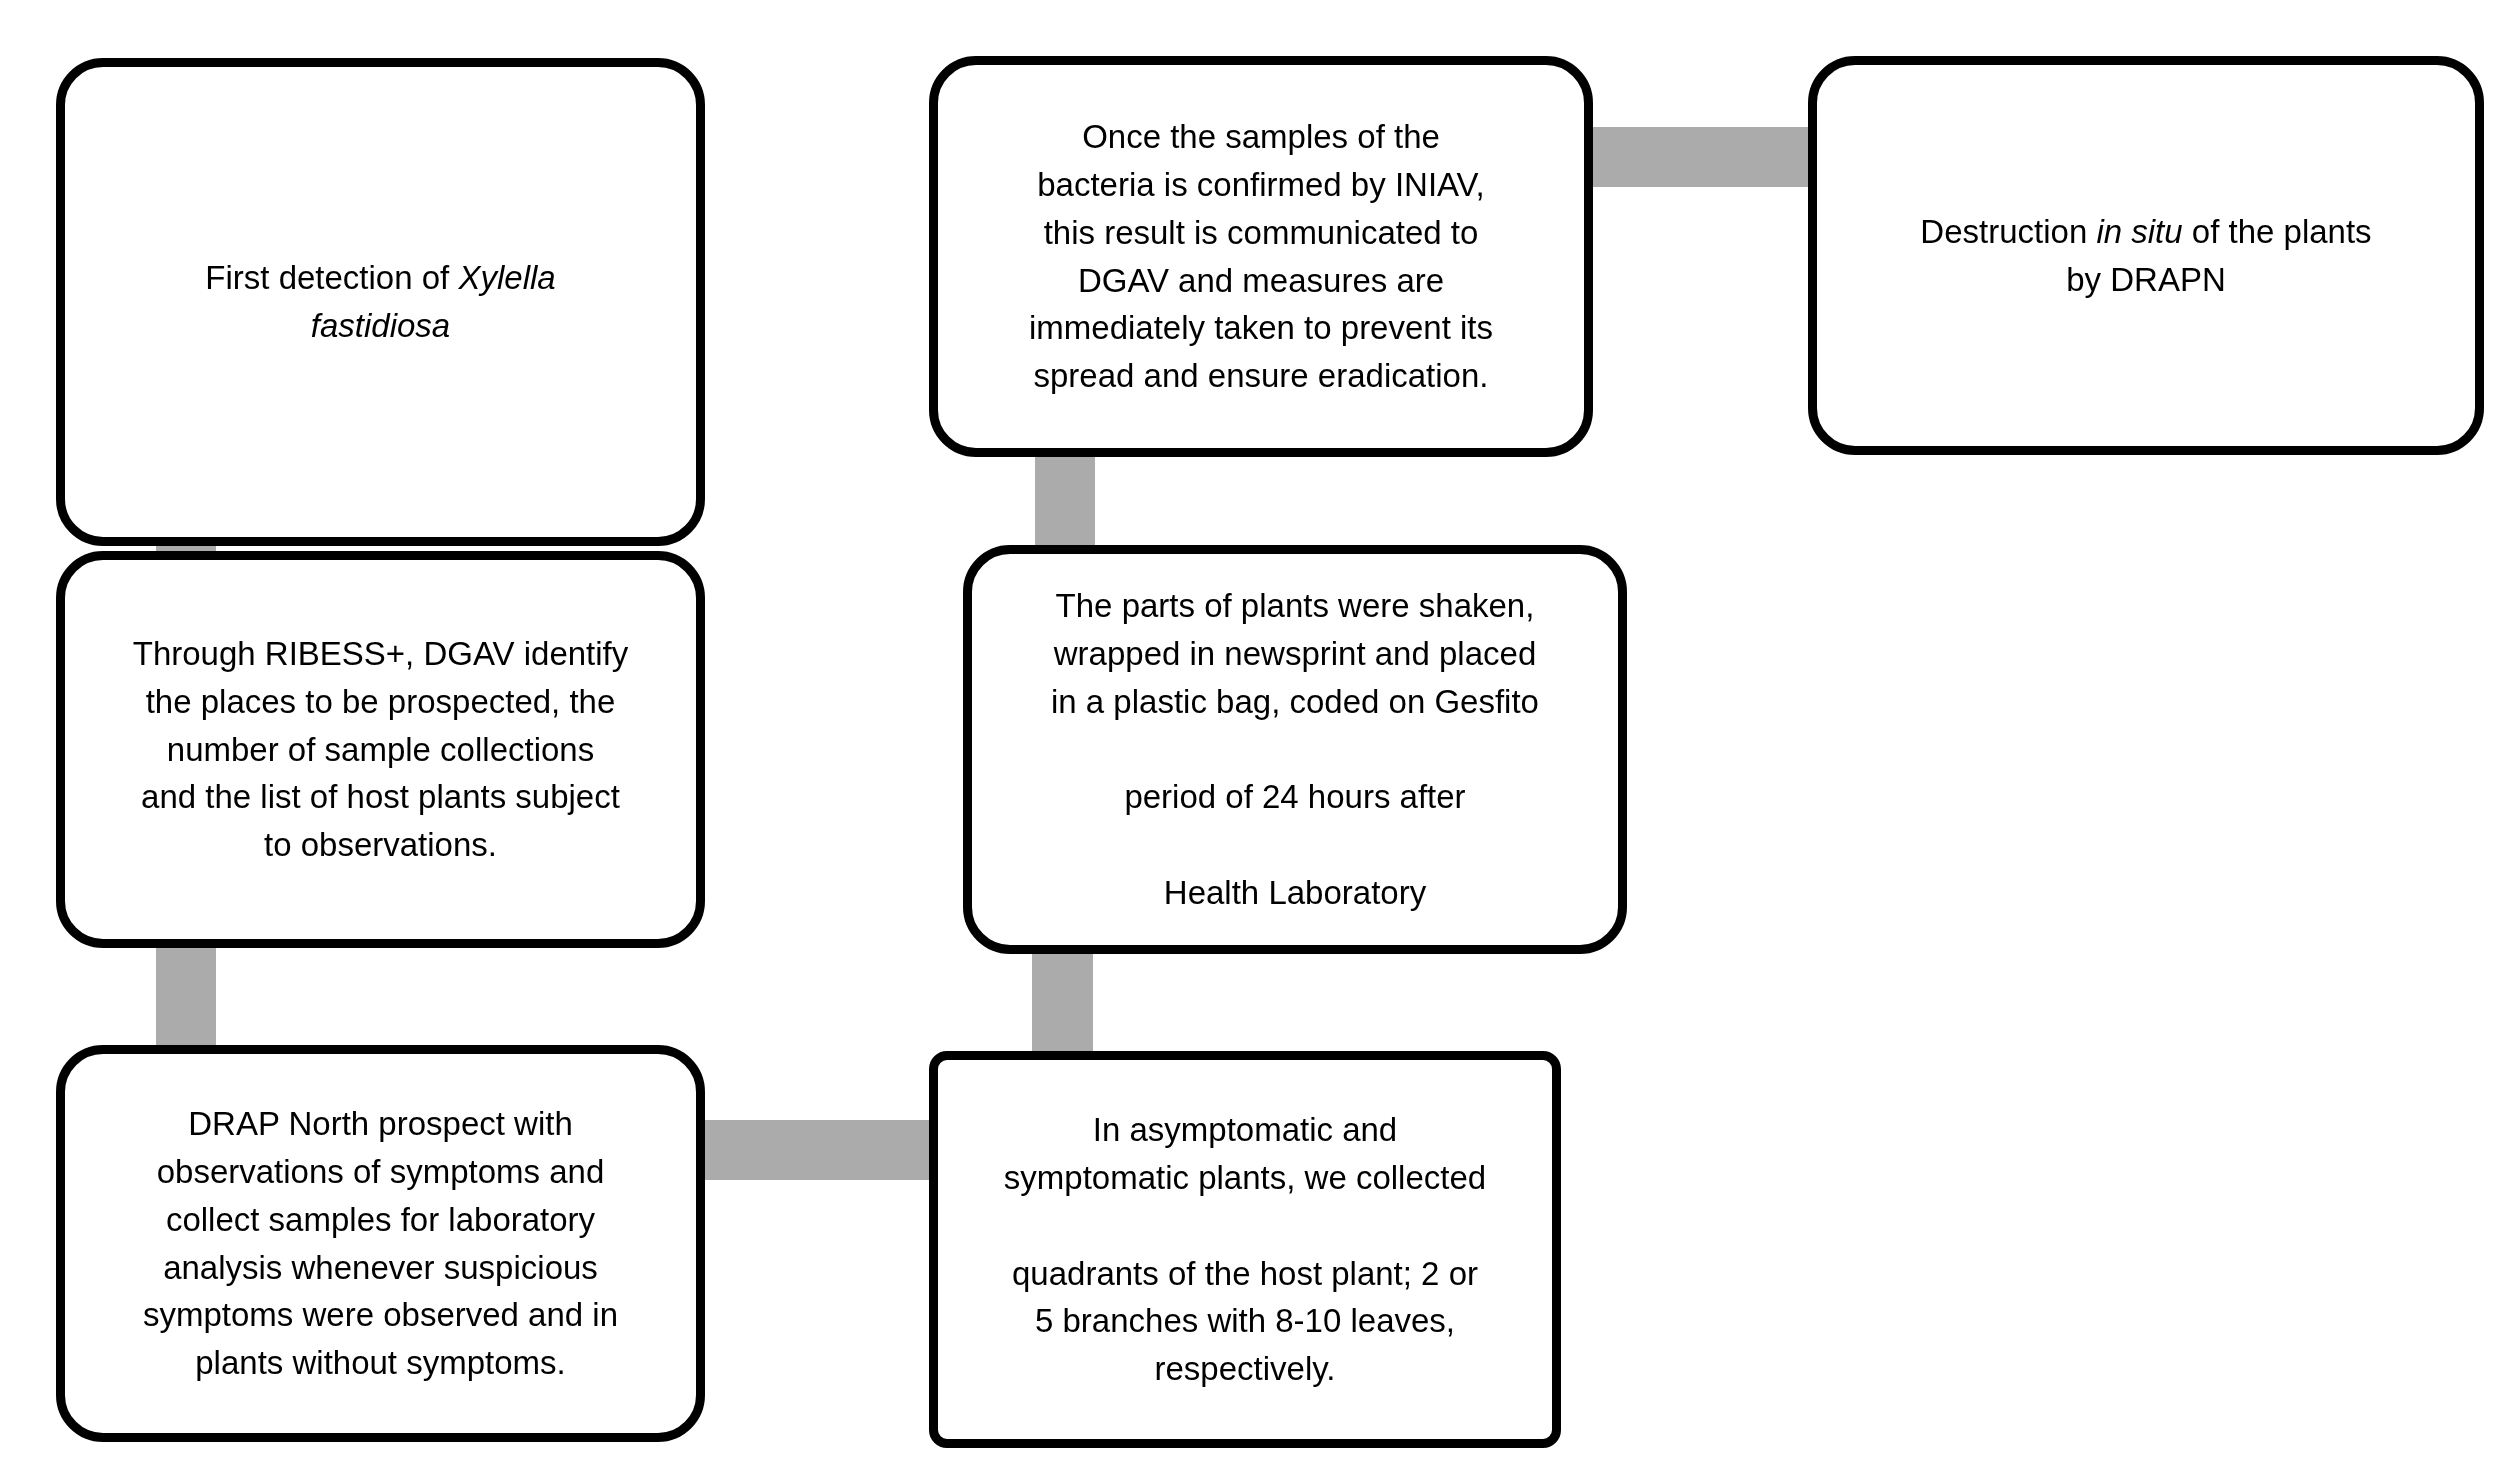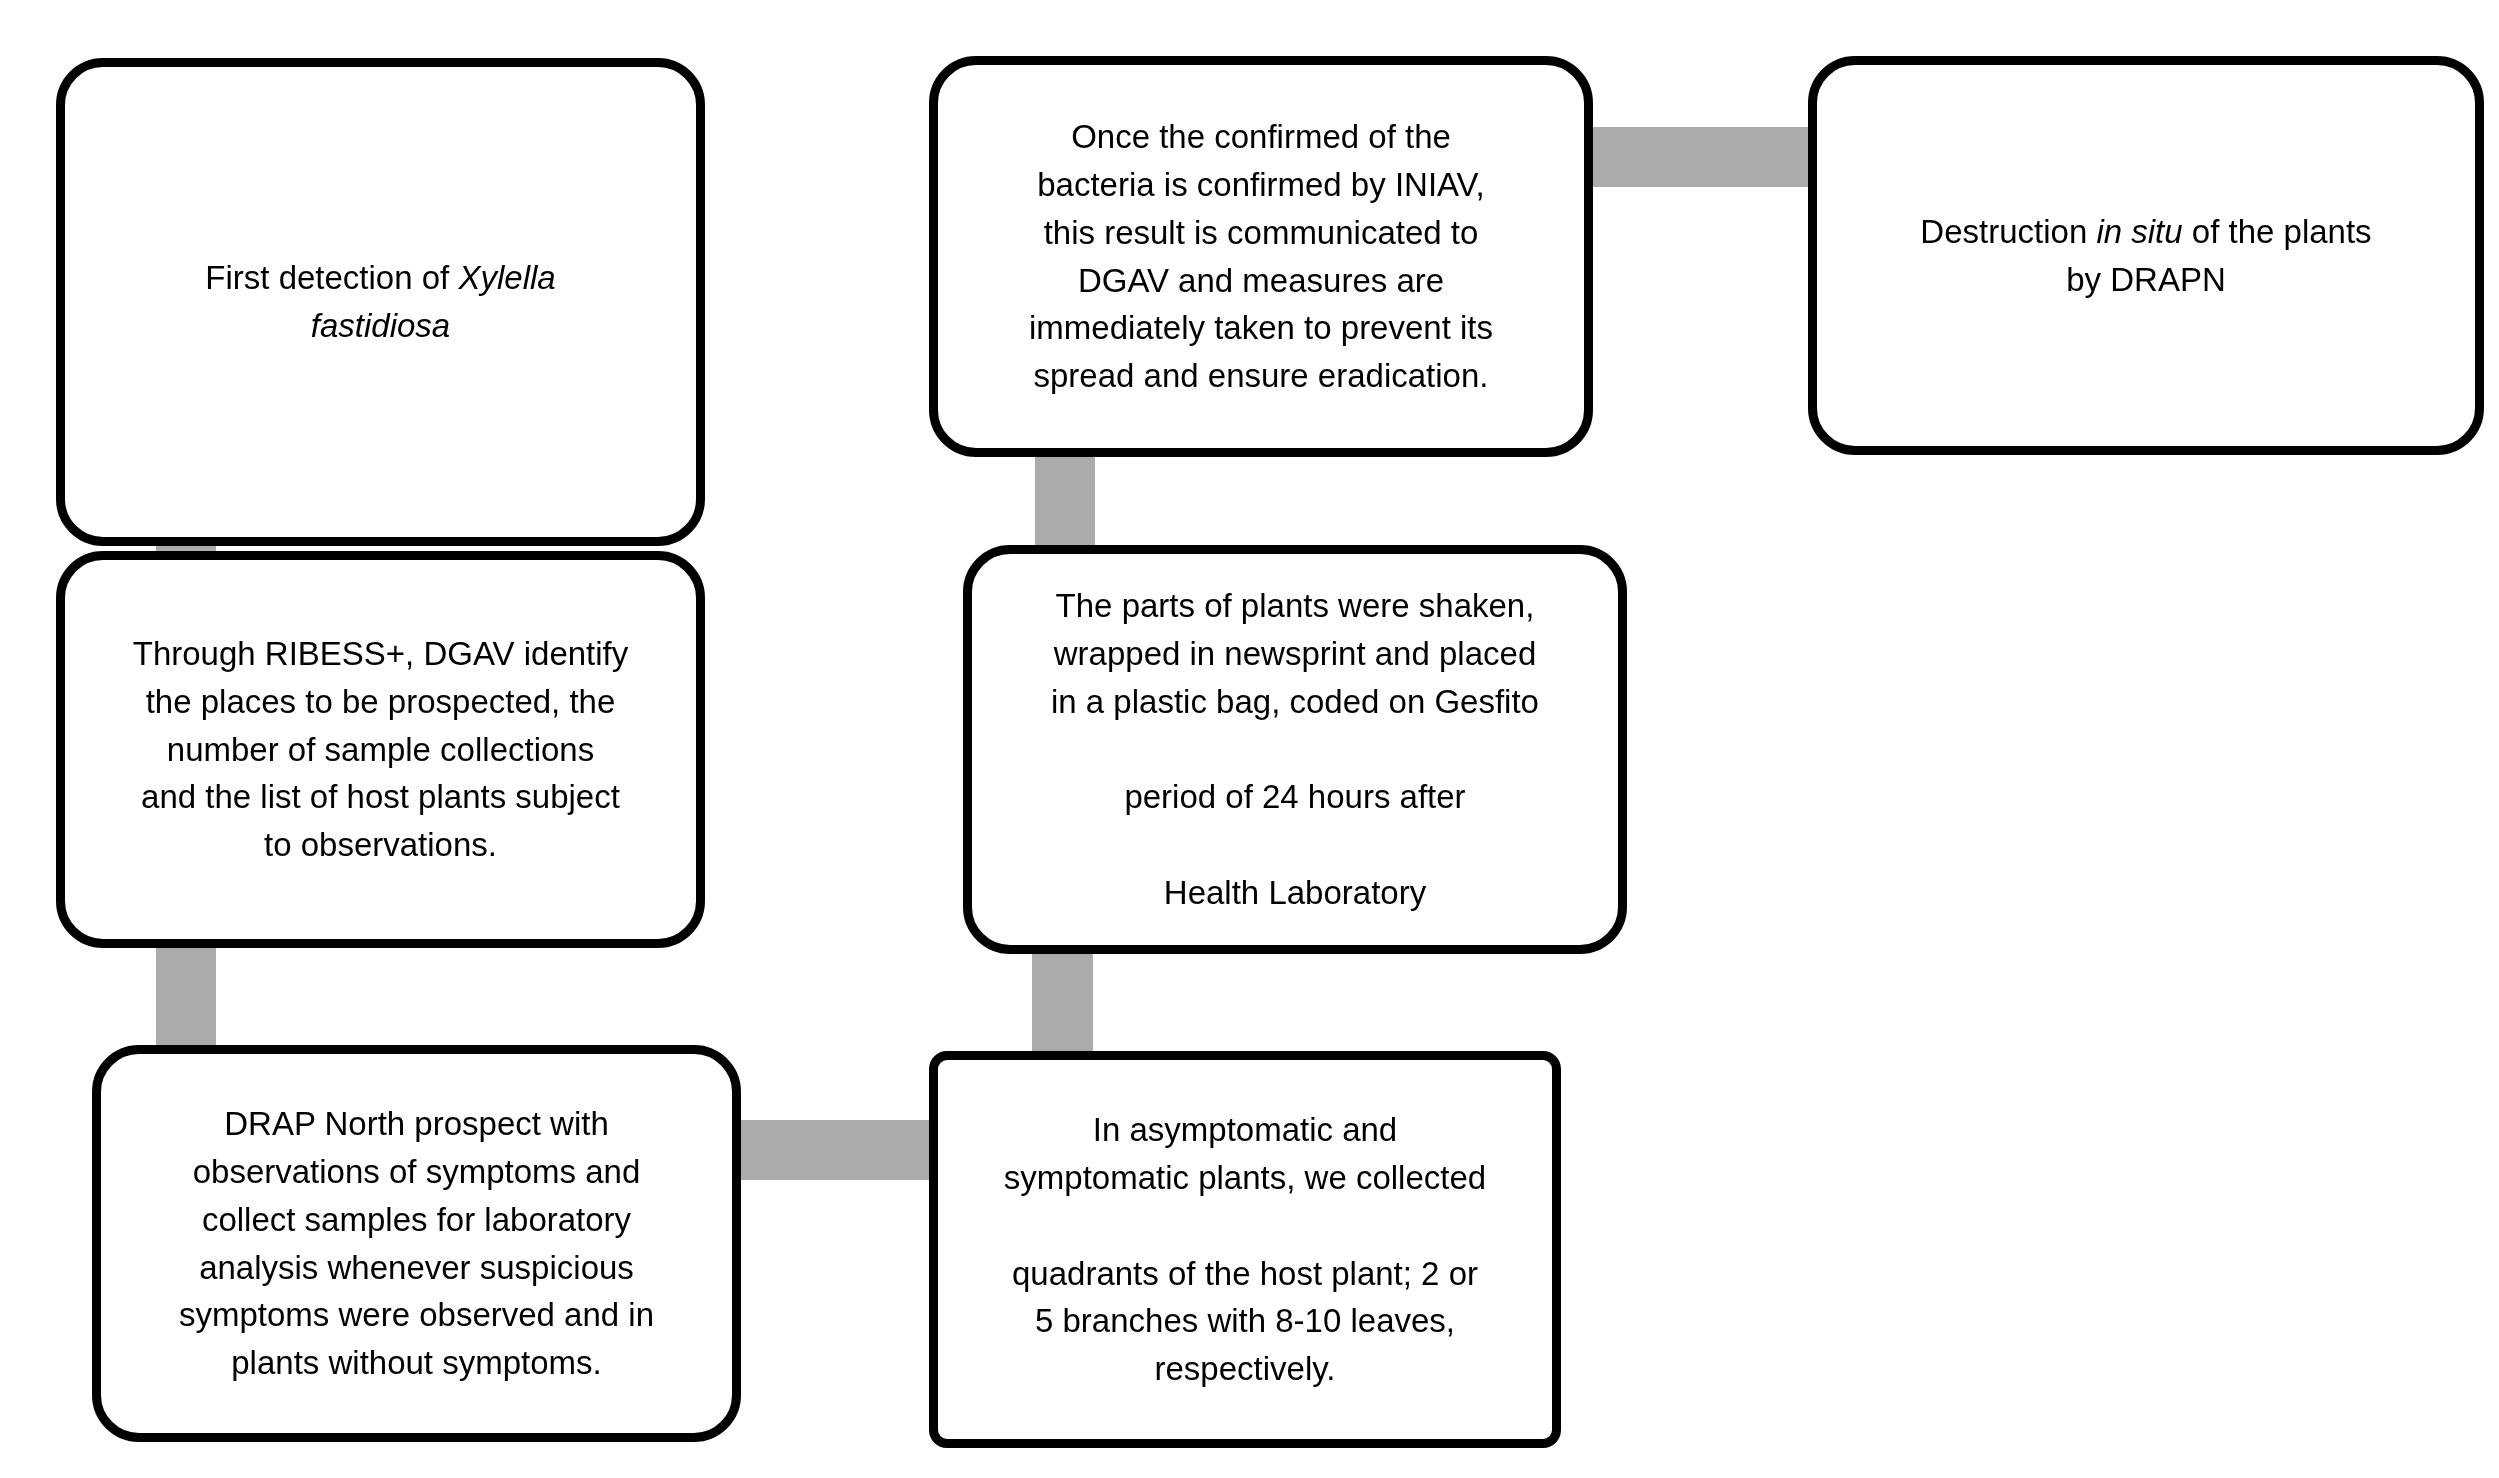--- a/index.html
+++ b/index.html
@@ -39,21 +39,21 @@
     position: absolute;
     background: #ababab;
     z-index: 1;
   }
   
   .b1 { left: 56px;   top: 58px;   width: 649px; height: 488px; }
   .b2 { left: 929px; top: 56px;   width: 664px; height: 401px; }
   .b3 { left: 1808px; top: 56px;   width: 676px; height: 399px; }
   .b4 { left: 56px;   top: 551px;  width: 649px; height: 397px; }
   .b5 { left: 929px; top: 545px;  width: 664px; height: 409px; margin-left: 34px; }
-  .b6 { left: 56px;   top: 1045px; width: 649px; height: 397px; margin-left: 36px; }
+  .b6 { left: 56px;   top: 1045px; width: 649px; height: 397px; }
   .b7 { left: 929px; top: 1051px; width: 632px; height: 397px; border-radius: 18px; }
   
   .c1 { left: 156px;  top: 448px;  width: 60px;  height: 109px; }
   .c2 { left: 156px;  top: 942px; width: 60px;  height: 109px; }
   .c3 { left: 702px;  top: 1120px; width: 234px; height: 60px;  }
   .c4 { left: 1032px; top: 944px; width: 61px;  height: 113px; }
   .c5 { left: 1035px; top: 452px;  width: 60px;  height: 101px; }
   .c6 { left: 1589px; top: 127px;  width: 226px; height: 60px;  }
 </style>
 </head>
@@ -66,21 +66,21 @@
   <div class="conn c3"></div>
   <div class="conn c4"></div>
   <div class="conn c5"></div>
   <div class="conn c6"></div>
 
   <div class="box b1">
     <div class="txt"><span>First detection of </span><i>Xylella</i><br><i>fastidiosa</i></div>
   </div>
 
   <div class="box b2">
-    <div class="txt"><span>Once the confirmed of the</span><br><span>bacteria is confirmed by INIAV,</span><br><span>this result is communicated to</span><br><span>DGAV and measures are</span><br><span>immediately taken to prevent its</span><br><span>spread and ensure eradication.</span></div>
+    <div class="txt"><span>Once the samples of the</span><br><span>bacteria is confirmed by INIAV,</span><br><span>this result is communicated to</span><br><span>DGAV and measures are</span><br><span>immediately taken to prevent its</span><br><span>spread and ensure eradication.</span></div>
   </div>
 
   <div class="box b3">
     <div class="txt"><span>Destruction </span><i>in situ</i><span> of the plants</span><br><span>by DRAPN</span></div>
   </div>
 
   <div class="box b4">
     <div class="txt"><span>Through RIBESS+, DGAV identify</span><br><span>the places to be prospected, the</span><br><span>number of sample collections</span><br><span>and the list of host plants subject</span><br><span>to observations.</span></div>
   </div>
 

